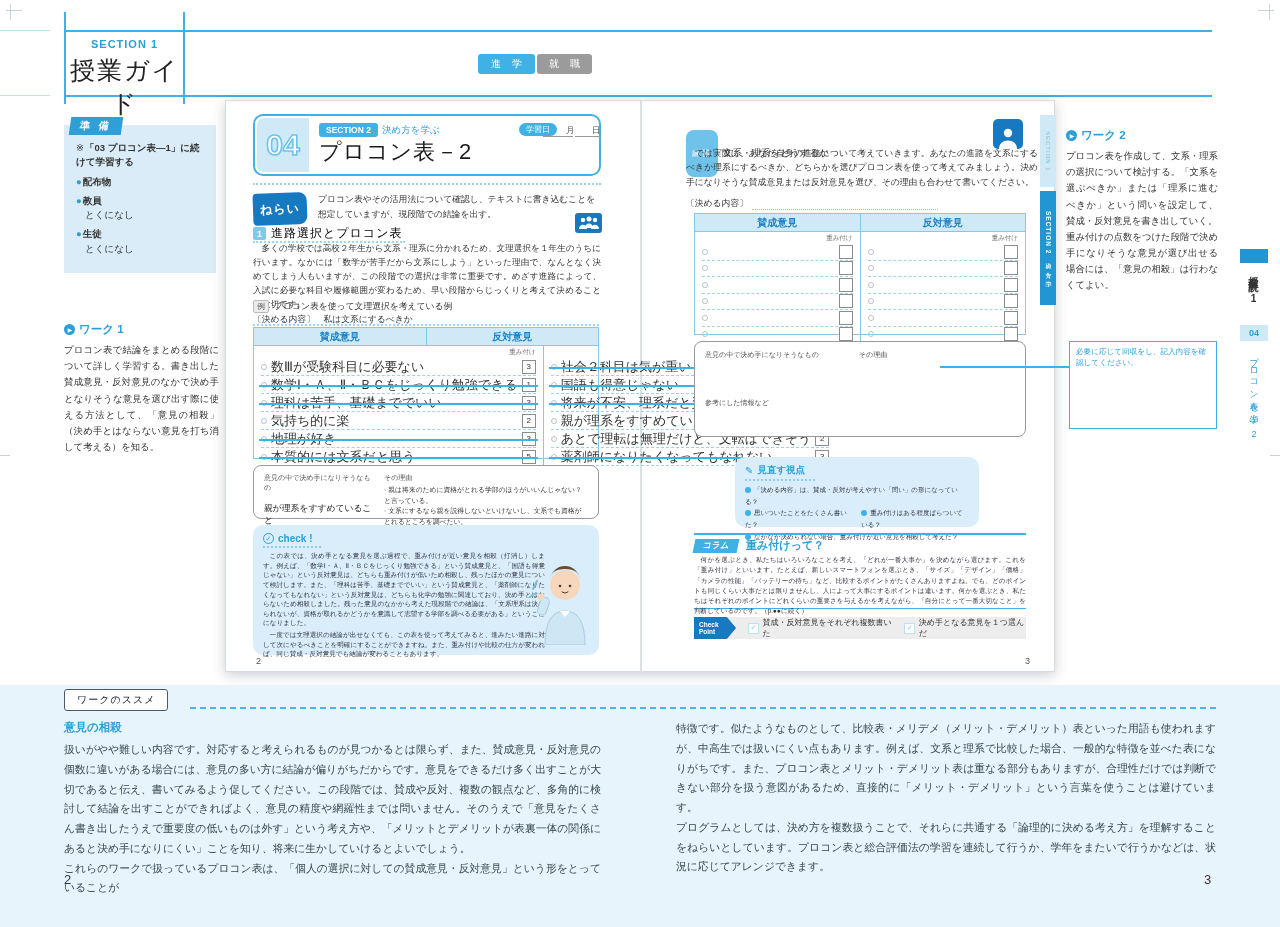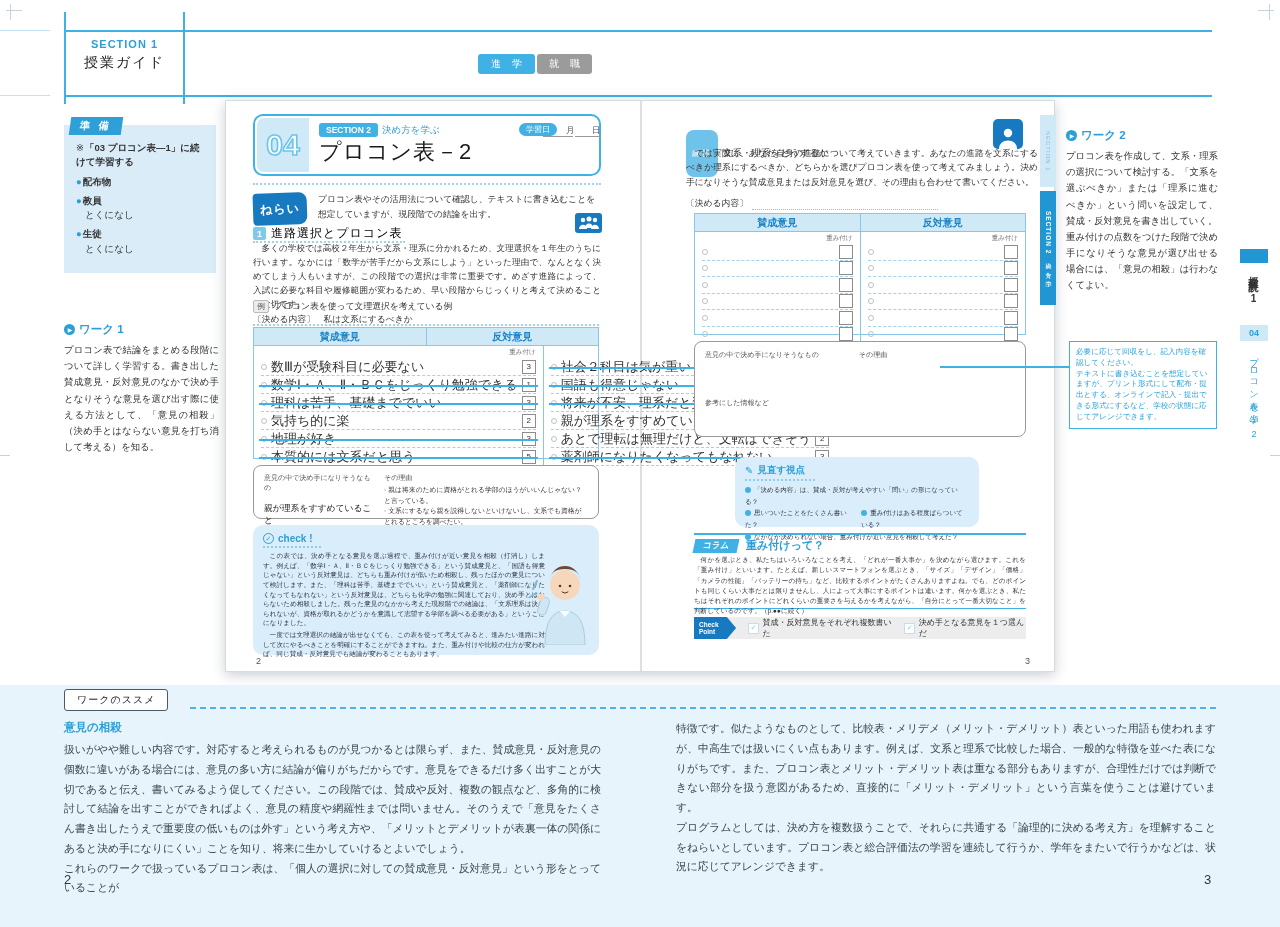--- a/index.html
+++ b/index.html
@@ -12,21 +12,21 @@
   
   .crop{position:absolute;background:#c6d2da;}
   .bluemark{position:absolute;background:#bfe2f4;}
   
   .hline{position:absolute;background:#3fb1e5;height:2px;}
   .vline{position:absolute;background:#3fb1e5;width:2px;}
   
   .sec1-label{position:absolute;left:64px;top:38px;width:121px;text-align:center;
     color:#2a9fd8;font-size:11px;font-weight:bold;letter-spacing:1px;}
   .sec1-title{position:absolute;left:64px;top:54px;width:121px;text-align:center;
-    color:#222;font-size:14px;letter-spacing:2px;}
+    color:#222;font-size:25px;letter-spacing:2px;}
   
   .btn{position:absolute;height:20px;border-radius:3px;color:#fff;font-size:10px;
     display:flex;align-items:center;justify-content:center;letter-spacing:4px;padding-left:4px;}
   .btn-blue{background:#3fb1e5;}
   .btn-gray{background:#9b9b9b;}
   
   .prep-box{position:absolute;left:64px;top:125px;width:152px;background:#d9ecf8;
     padding:16px 10px 12px 12px;box-sizing:border-box;}
   .prep-tab{position:absolute;left:70px;top:117px;background:#2f9fd8;color:#fff;
     font-size:10px;font-weight:bold;padding:2px 10px;transform:skewX(-8deg);letter-spacing:3px;}
@@ -569,21 +569,20 @@
   <div class="work-label">
     <span class="play-icon">▶</span>
     <span>ワーク 2</span>
   </div>
   <div class="work-body">プロコン表を作成して、文系・理系の選択について検討する。「文系を選ぶべきか」または「理系に進むべきか」という問いを設定して、賛成・反対意見を書き出していく。</div>
   <div class="work-body">重み付けの点数をつけた段階で決め手になりそうな意見が選び出せる場合には、「意見の相殺」は行わなくてよい。</div>
 </div>
 
 <div class="note-box">
   <p>必要に応じて回収をし、記入内容を確認してください。</p>
-  <p>テキストに書き込むことを想定していますが、プリント形式にして配布・提出とする、オンラインで記入・提出できる形式にするなど、学校の状態に応じてアレンジできます。</p>
 </div>
 
 <div class="edge-tab-top"></div>
 <div class="edge-title">
   <span>授業解説</span>
   <span class="edge-num">1</span>
 </div>
 <div class="edge-unit">04</div>
 <div class="edge-sub">プロコン表を学ぶ－2</div>
 

